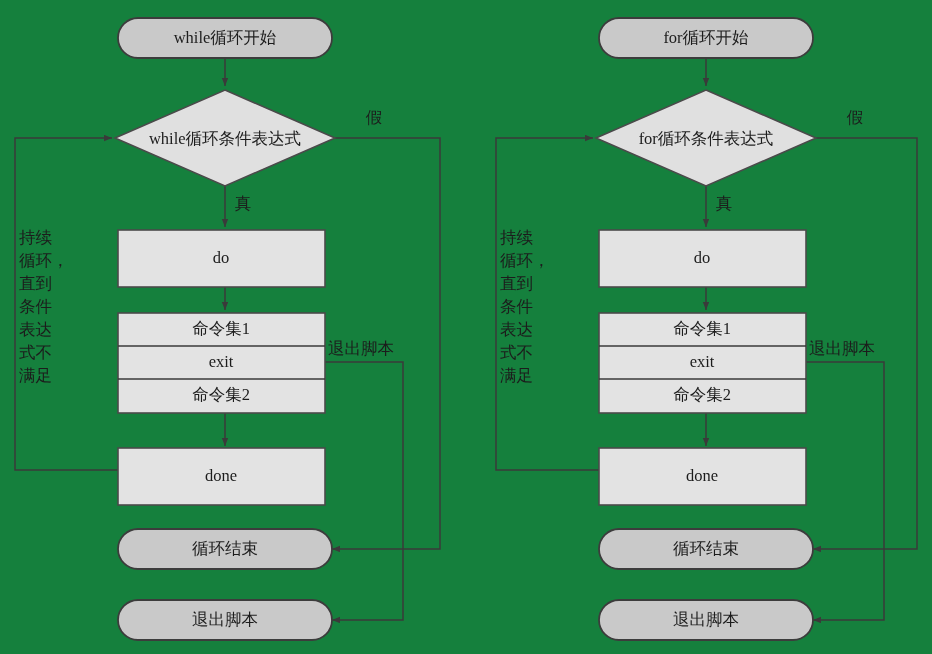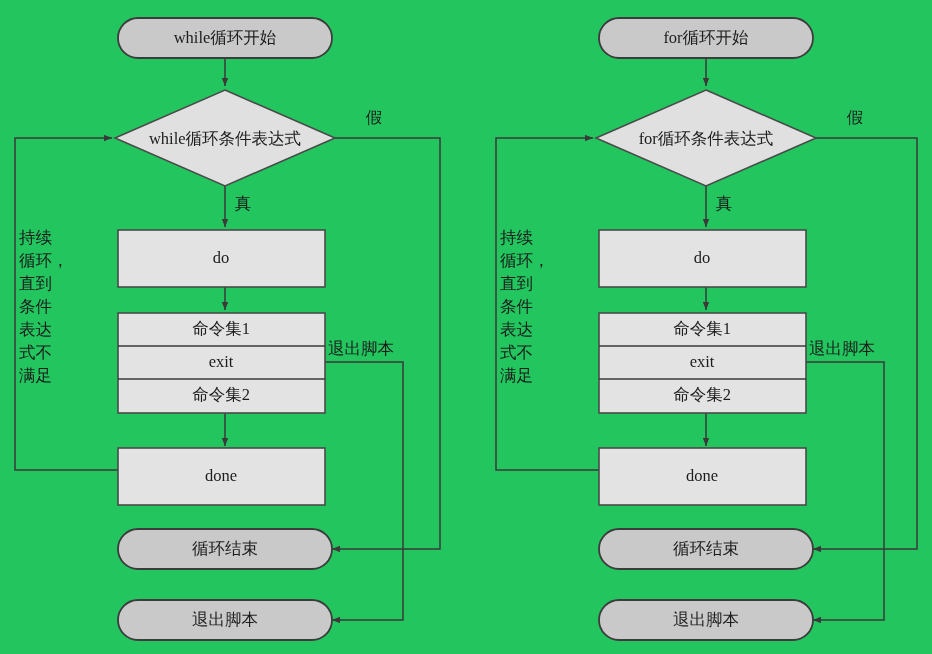--- a/index.html
+++ b/index.html
@@ -10,21 +10,21 @@
   body {
     width: 932px;
     height: 654px;
     font-family: "Liberation Serif", "DejaVu Serif", serif;
     overflow: hidden;
   }
   #stage {
     position: relative;
     width: 932px;
     height: 654px;
-    background: #22c55e;
+    background: #15803d;
   }
   svg.flow {
     position: absolute;
     top: 0;
     left: 0;
     width: 932px;
     height: 654px;
   }
   .node-fill-box { fill: #e3e3e3; stroke: #4a4a4a; stroke-width: 1.6; }
   .node-fill-pill { fill: #c9c9c9; stroke: #3c3c3c; stroke-width: 1.8; }

